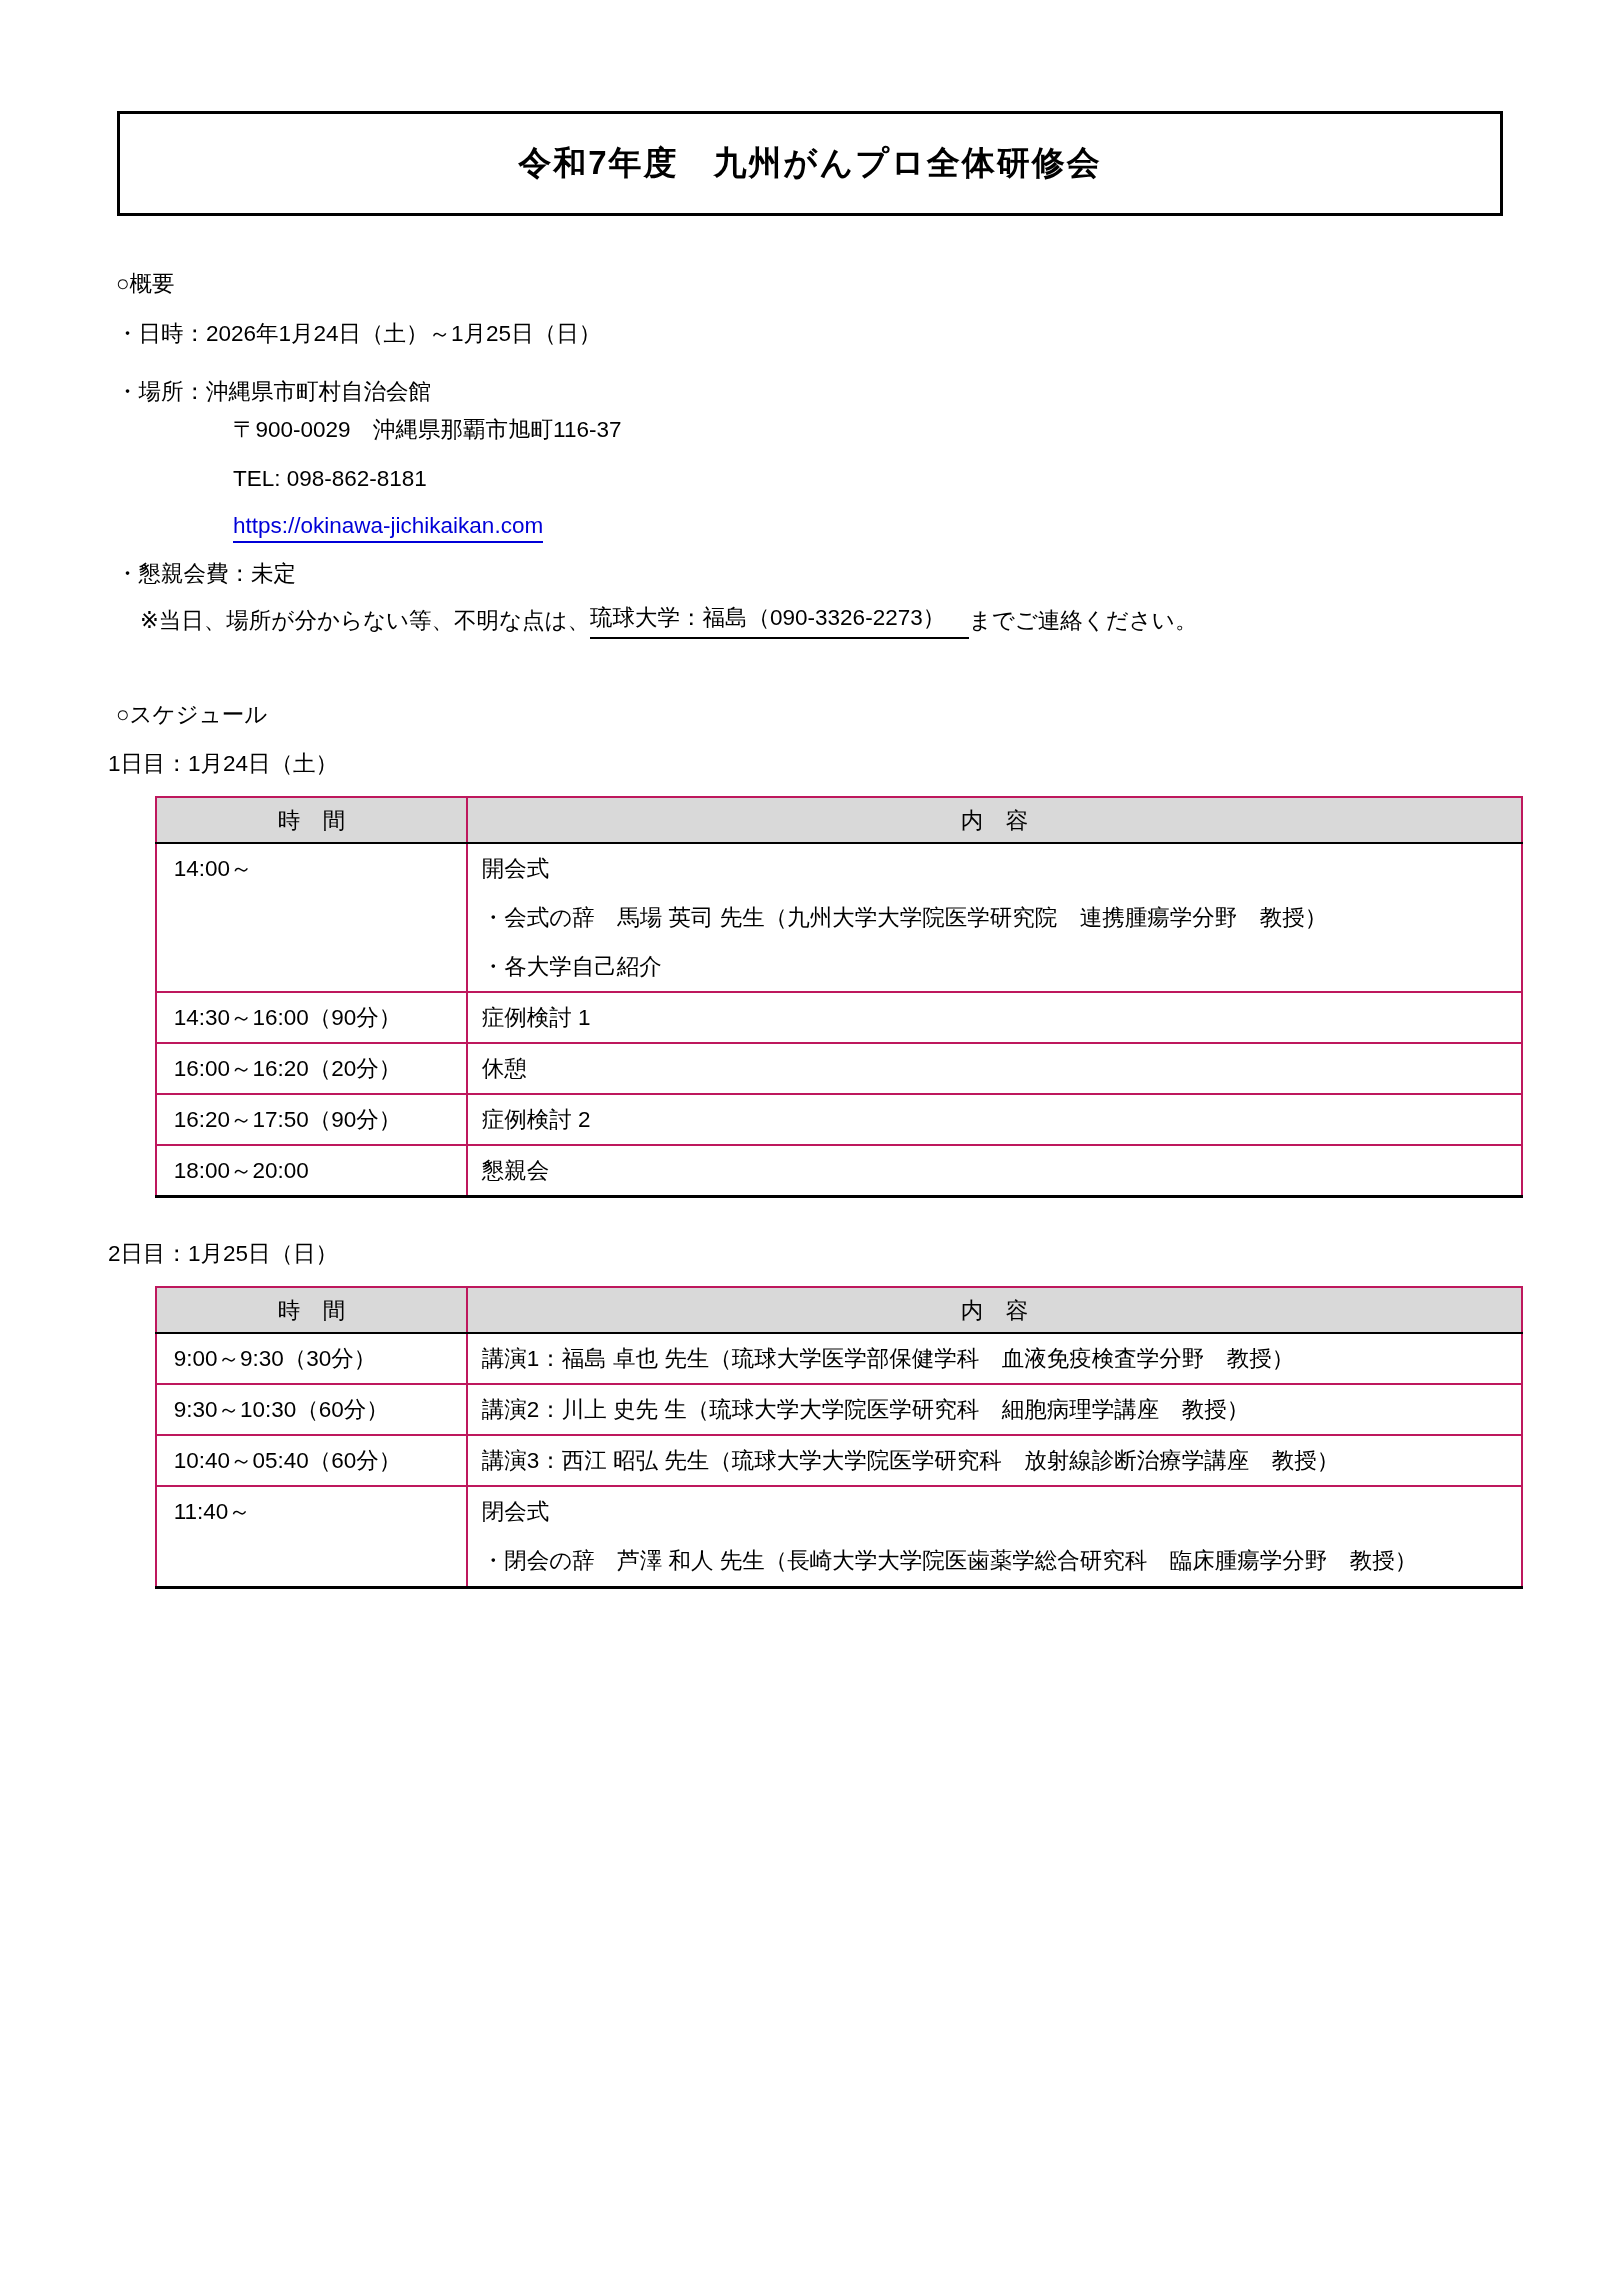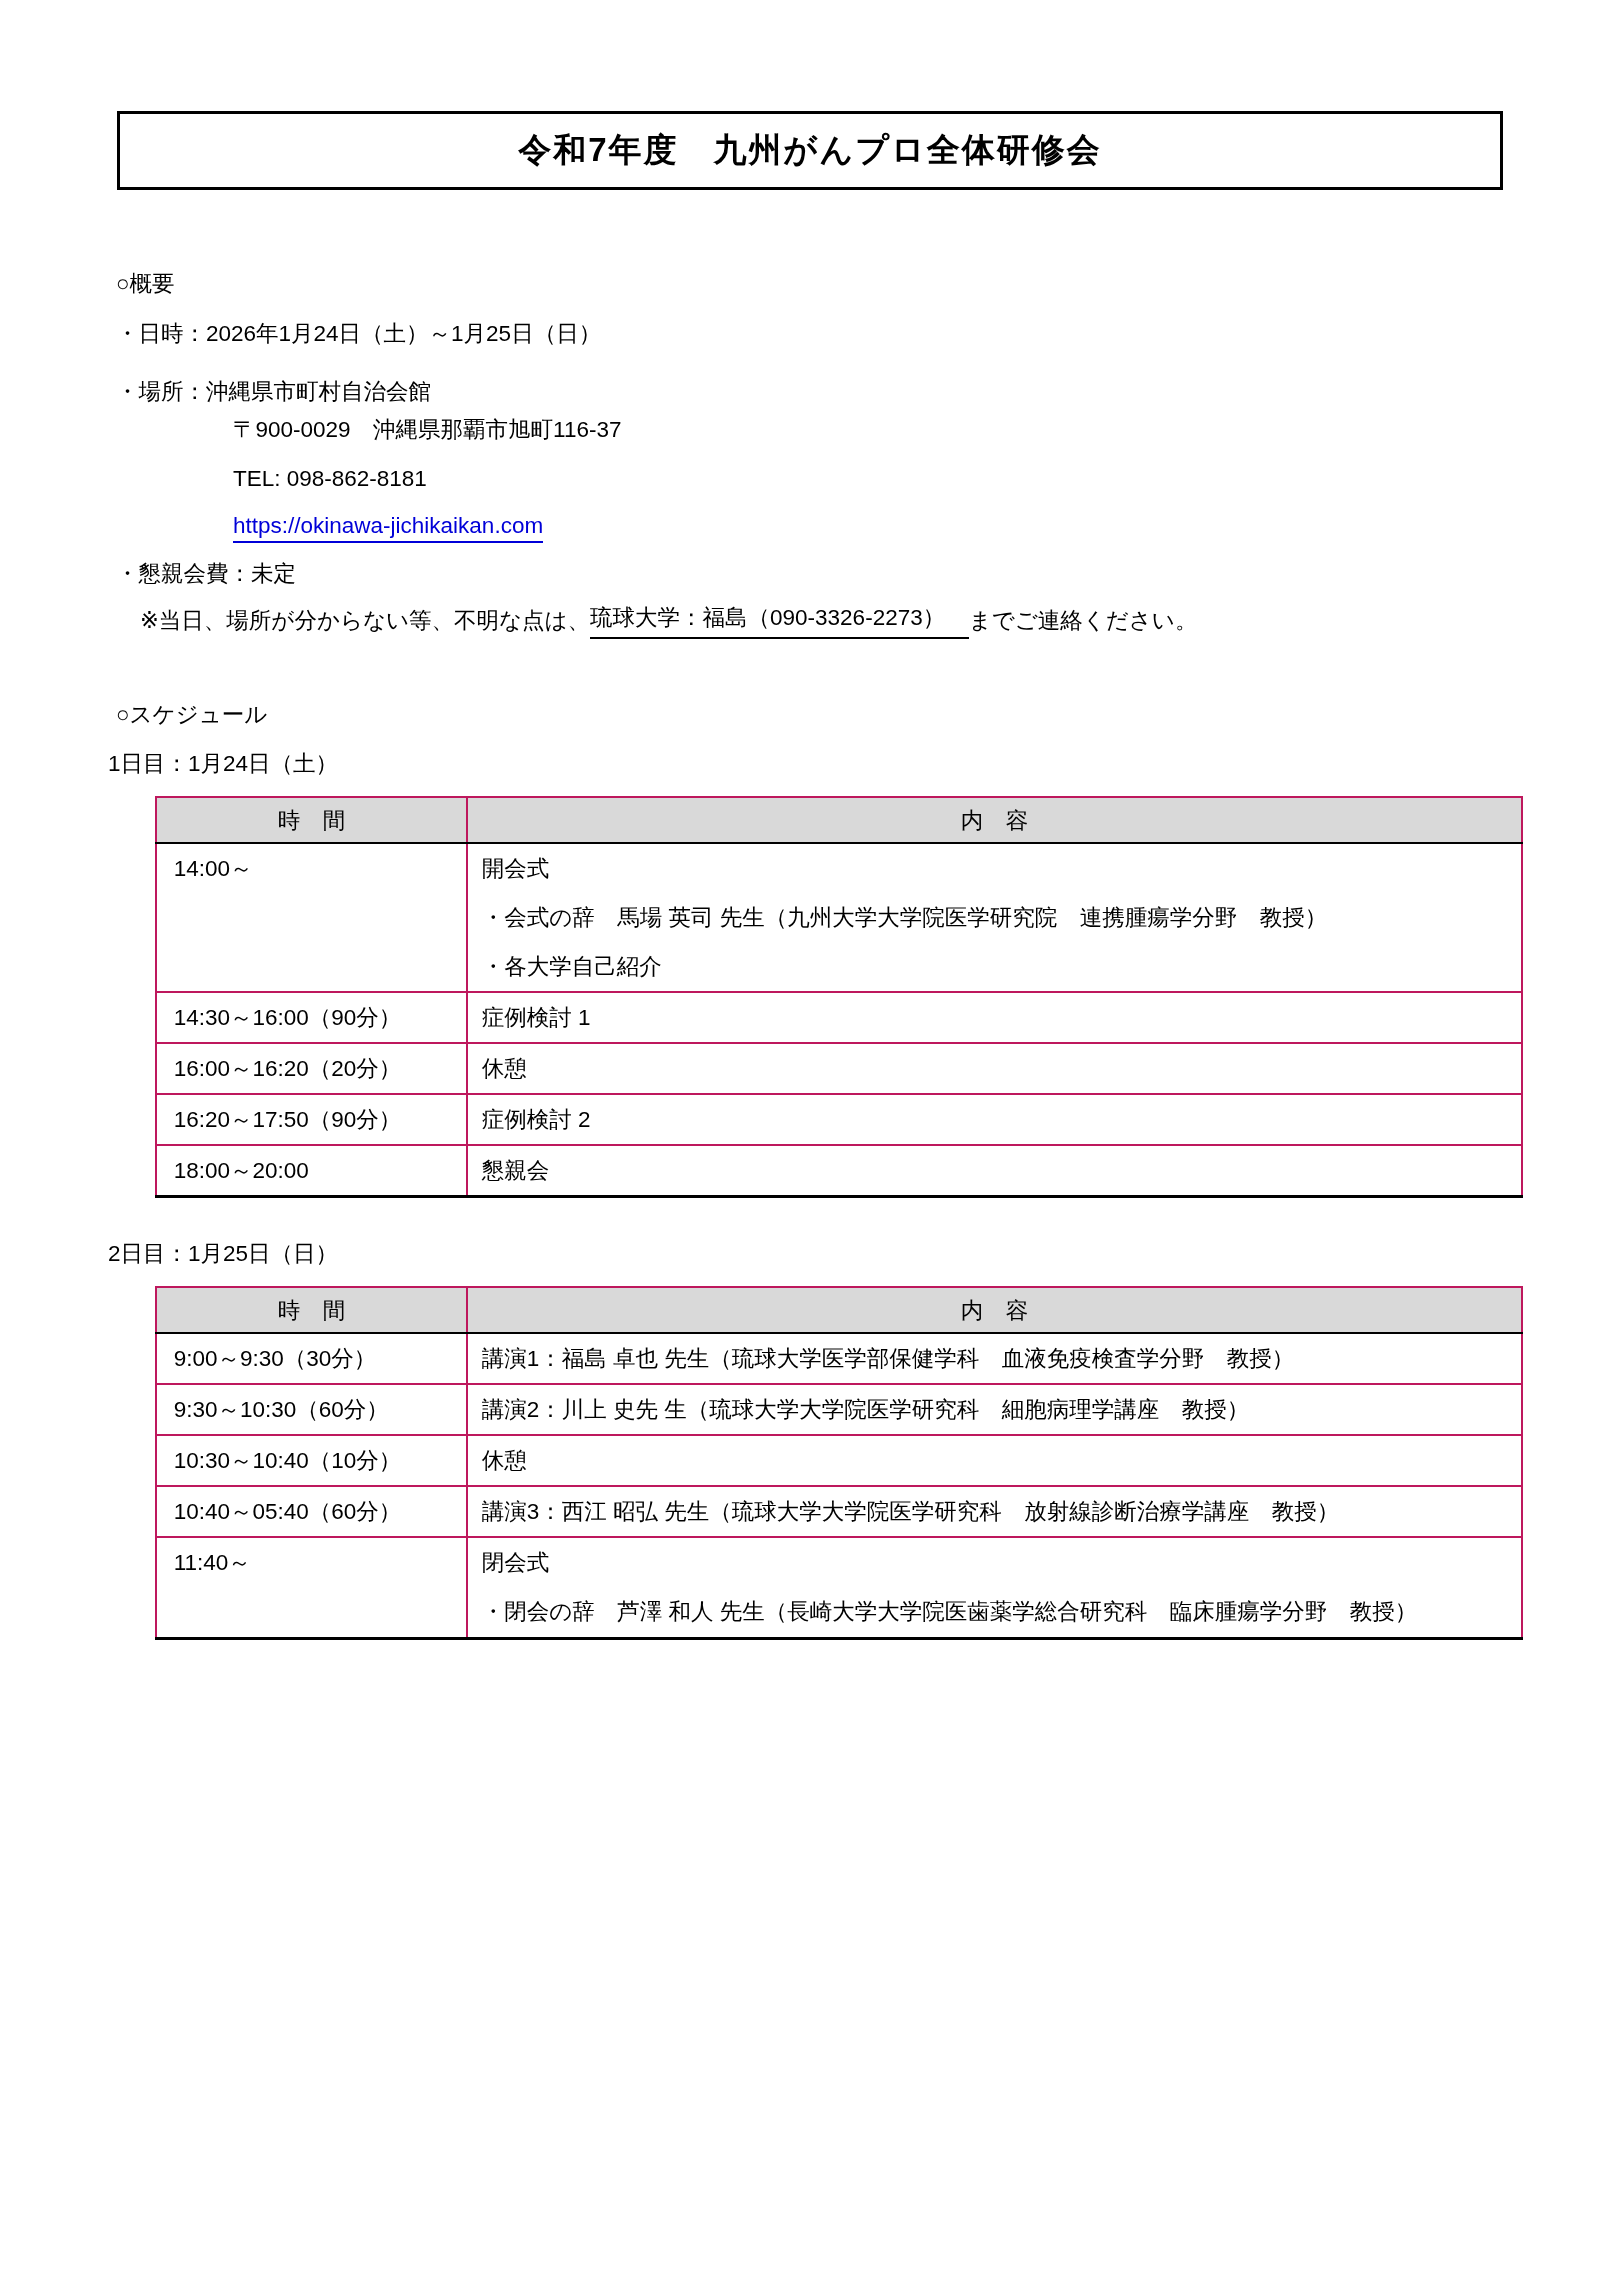--- a/index.html
+++ b/index.html
@@ -8,21 +8,21 @@
     width: 1621px;
     height: 2293px;
     background: #ffffff;
     color: #000000;
     font-family: "Liberation Sans", "DejaVu Sans", sans-serif;
     overflow: hidden;
   }
   .title-box {
     position: absolute;
     left: 117px; top: 111px;
-    width: 1386px; height: 79px;
+    width: 1386px; height: 105px;
     border: 3.9px solid #000000;
     box-sizing: border-box;
     display: flex; align-items: center; justify-content: center;
     font-size: 33px; font-weight: bold; letter-spacing: 2px;
     white-space: pre;
   }
   .line {
     position: absolute;
     height: 33px;
     display: flex; align-items: center;
@@ -179,28 +179,20 @@
       <tr style="height:49px;">
         <td class="time-cell">
             <div class="cl">9:30～10:30（60分）</div>
           </td>
         <td class="content-cell">
             <div class="cl">講演2：川上 史先 生（琉球大学大学院医学研究科　細胞病理学講座　教授）</div>
           </td>
       </tr>
       <tr style="height:49px;">
         <td class="time-cell">
-            <div class="cl">10:30～10:40（10分）</div>
-          </td>
-        <td class="content-cell">
-            <div class="cl">休憩</div>
-          </td>
-      </tr>
-      <tr style="height:49px;">
-        <td class="time-cell">
             <div class="cl">10:40～05:40（60分）</div>
           </td>
         <td class="content-cell">
             <div class="cl">講演3：西江 昭弘 先生（琉球大学大学院医学研究科　放射線診断治療学講座　教授）</div>
           </td>
       </tr>
       <tr style="height:101px;">
         <td class="time-cell">
             <div class="cl">11:40～</div>
           </td>

